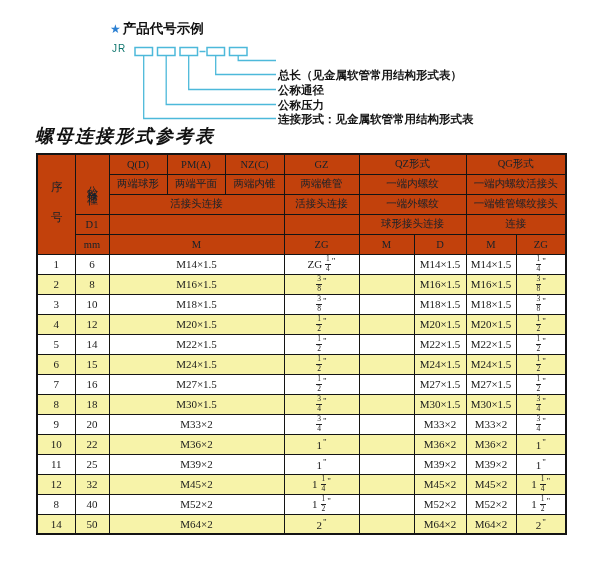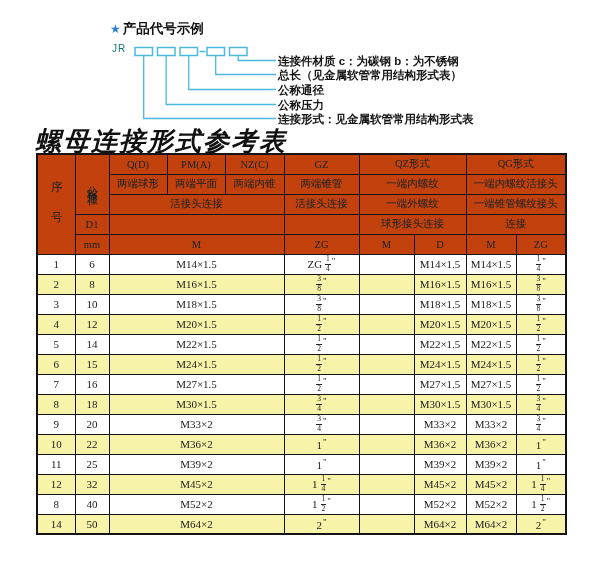--- a/index.html
+++ b/index.html
@@ -14,21 +14,21 @@
     font-family:"Liberation Sans","DejaVu Sans",sans-serif; font-weight:bold; font-size:13.5px; color:#111; }
   .star { color:#2b7fd2; font-size:12px; margin-right:2px; }
   .code-prefix { position:absolute; left:112px; top:43px; white-space:nowrap;
     font-family:"Liberation Sans","DejaVu Sans",sans-serif; font-size:10px; letter-spacing:1px; color:#0f766e; }
   .code-label { position:absolute; left:278px; white-space:nowrap;
     font-family:"Liberation Sans","DejaVu Sans",sans-serif; font-weight:bold; font-size:11.5px; color:#151515; }
   .l0{top:54px} .l1{top:68px} .l2{top:83px} .l3{top:98px} .l4{top:112px}
   
   .table-title { position:absolute; left:35px; top:124px; white-space:nowrap;
     font-family:"DejaVu Serif","Liberation Serif",serif; font-weight:bold; font-style:italic;
-    font-size:26px; letter-spacing:2px; color:#111; }
+    font-size:18px; letter-spacing:2px; color:#111; }
   
   table.ref { position:absolute; left:36px; top:153px; width:529px;
     border-collapse:collapse; table-layout:fixed; border:2px solid #141414; }
   .ref th, .ref td { border:1px solid #141414; text-align:center; vertical-align:middle;
     padding:0; overflow:hidden; }
   .ref thead th { background:#c2410c; font-weight:normal; font-size:10.5px; height:20px; color:#14222c; }
   .ref tbody td { background:#ffffff; font-size:11px; height:20px; color:#1a1a1a; }
   .ref tbody tr.alt td { background:#f7f3a9; }
   .vtext { writing-mode:vertical-rl; text-orientation:upright; display:inline-block;
     font-size:11px; letter-spacing:3px; }
@@ -63,21 +63,20 @@
       <polyline points="166.2,55.5 166.2,104.5 276,104.5"></polyline>
       <polyline points="143.7,55.5 143.7,118.5 276,118.5"></polyline>
     </g>
   </svg>
 
   <div class="diagram-title">
     <span class="star">★</span><span>产品代号示例</span>
   </div>
   <div class="code-prefix">JR</div>
 
-  <div class="code-label l0">连接件材质  c：为碳钢  b：为不锈钢</div>
   <div class="code-label l1">总长（见金属软管常用结构形式表）</div>
   <div class="code-label l2">公称通径</div>
   <div class="code-label l3">公称压力</div>
   <div class="code-label l4">连接形式：见金属软管常用结构形式表</div>
 
   <div class="table-title">螺母连接形式参考表</div>
 
   <table class="ref">
     <colgroup>
       <col style="width:38px">

